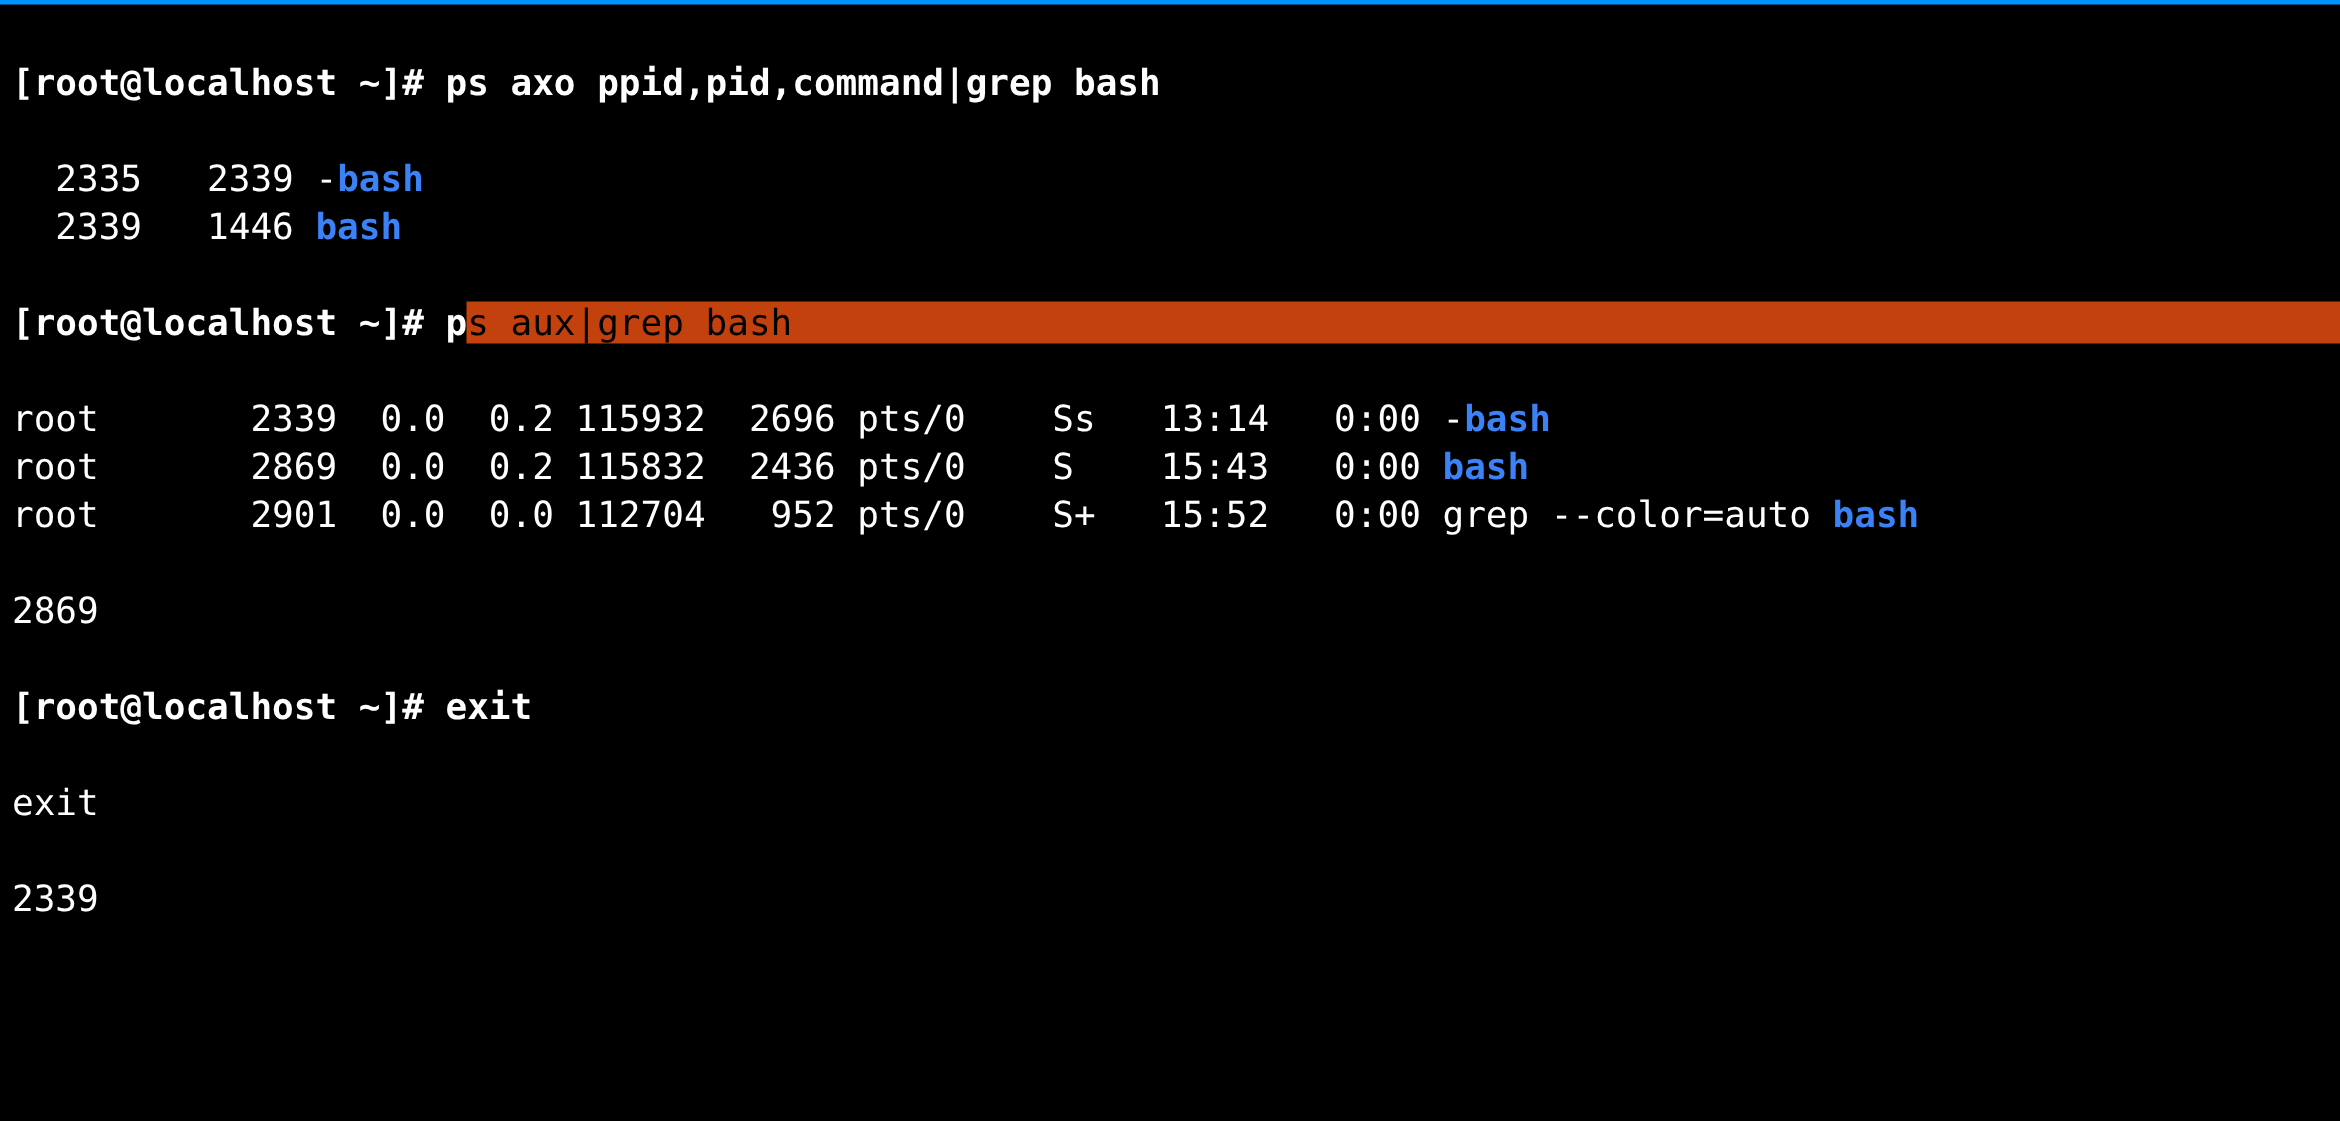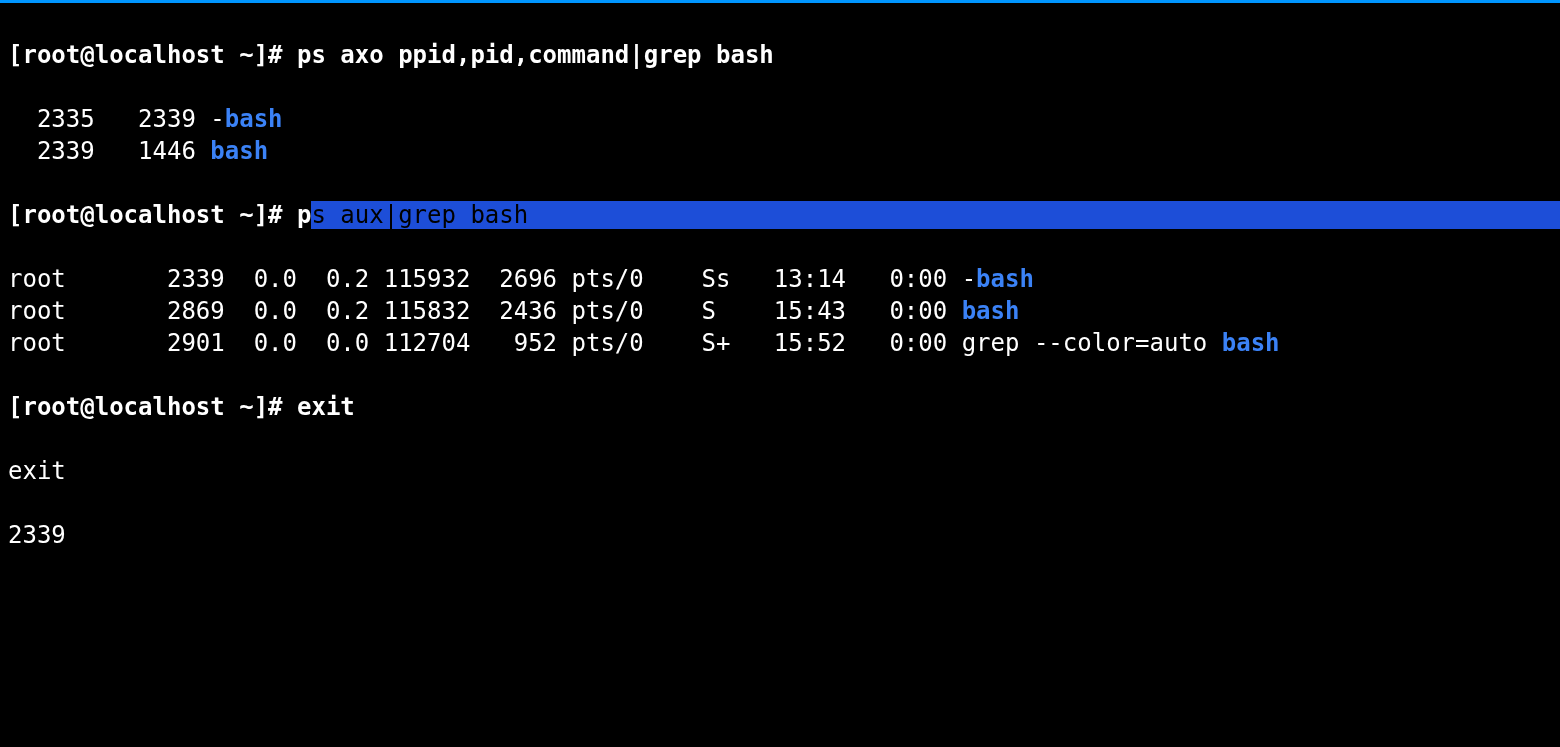--- a/index.html
+++ b/index.html
@@ -18,34 +18,35 @@
     height:3px;
     background:#0096ff;
   }
   .term{
     padding:4px 8px 0 8px;
     white-space:pre;
   }
   .bold{font-weight:bold;}
   .hl-red{color:#3b82f6;font-weight:bold;}
   .sel{
-    background:#1d4ed8;
+    background:#c2410c;
     color:#000;
   }
 </style>
 </head>
 <body>
 
 <div class="top-bar"></div>
 
 <div class="term">
 <div><span class="bold">[root@localhost ~]# </span><span class="bold">ps axo ppid,pid,command|grep bash</span></div>
 <div id="axo1"><div><span>  2335   2339 -</span><span class="hl-red">bash</span></div><div><span>  2339   1446 </span><span class="hl-red">bash</span></div></div>
 <div><span class="bold">[root@localhost ~]# </span><span class="bold">p</span><span class="sel">s aux|grep bash</span><span class="sel">                                                                                         </span></div>
 <div id="aux1"><div><span>root       2339  0.0  0.2 115932  2696 pts/0    Ss   13:14   0:00 -</span><span class="hl-red">bash</span></div><div><span>root       2869  0.0  0.2 115832  2436 pts/0    S    15:43   0:00 </span><span class="hl-red">bash</span></div><div><span>root       2901  0.0  0.0 112704   952 pts/0    S+   15:52   0:00 grep --color=auto </span><span class="hl-red">bash</span></div></div>
+<div>2869</div>
 <div><span class="bold">[root@localhost ~]# </span><span class="bold">exit</span></div>
 <div>exit</div>
 <div>2339</div>
 
 
 
 
 
 
 

